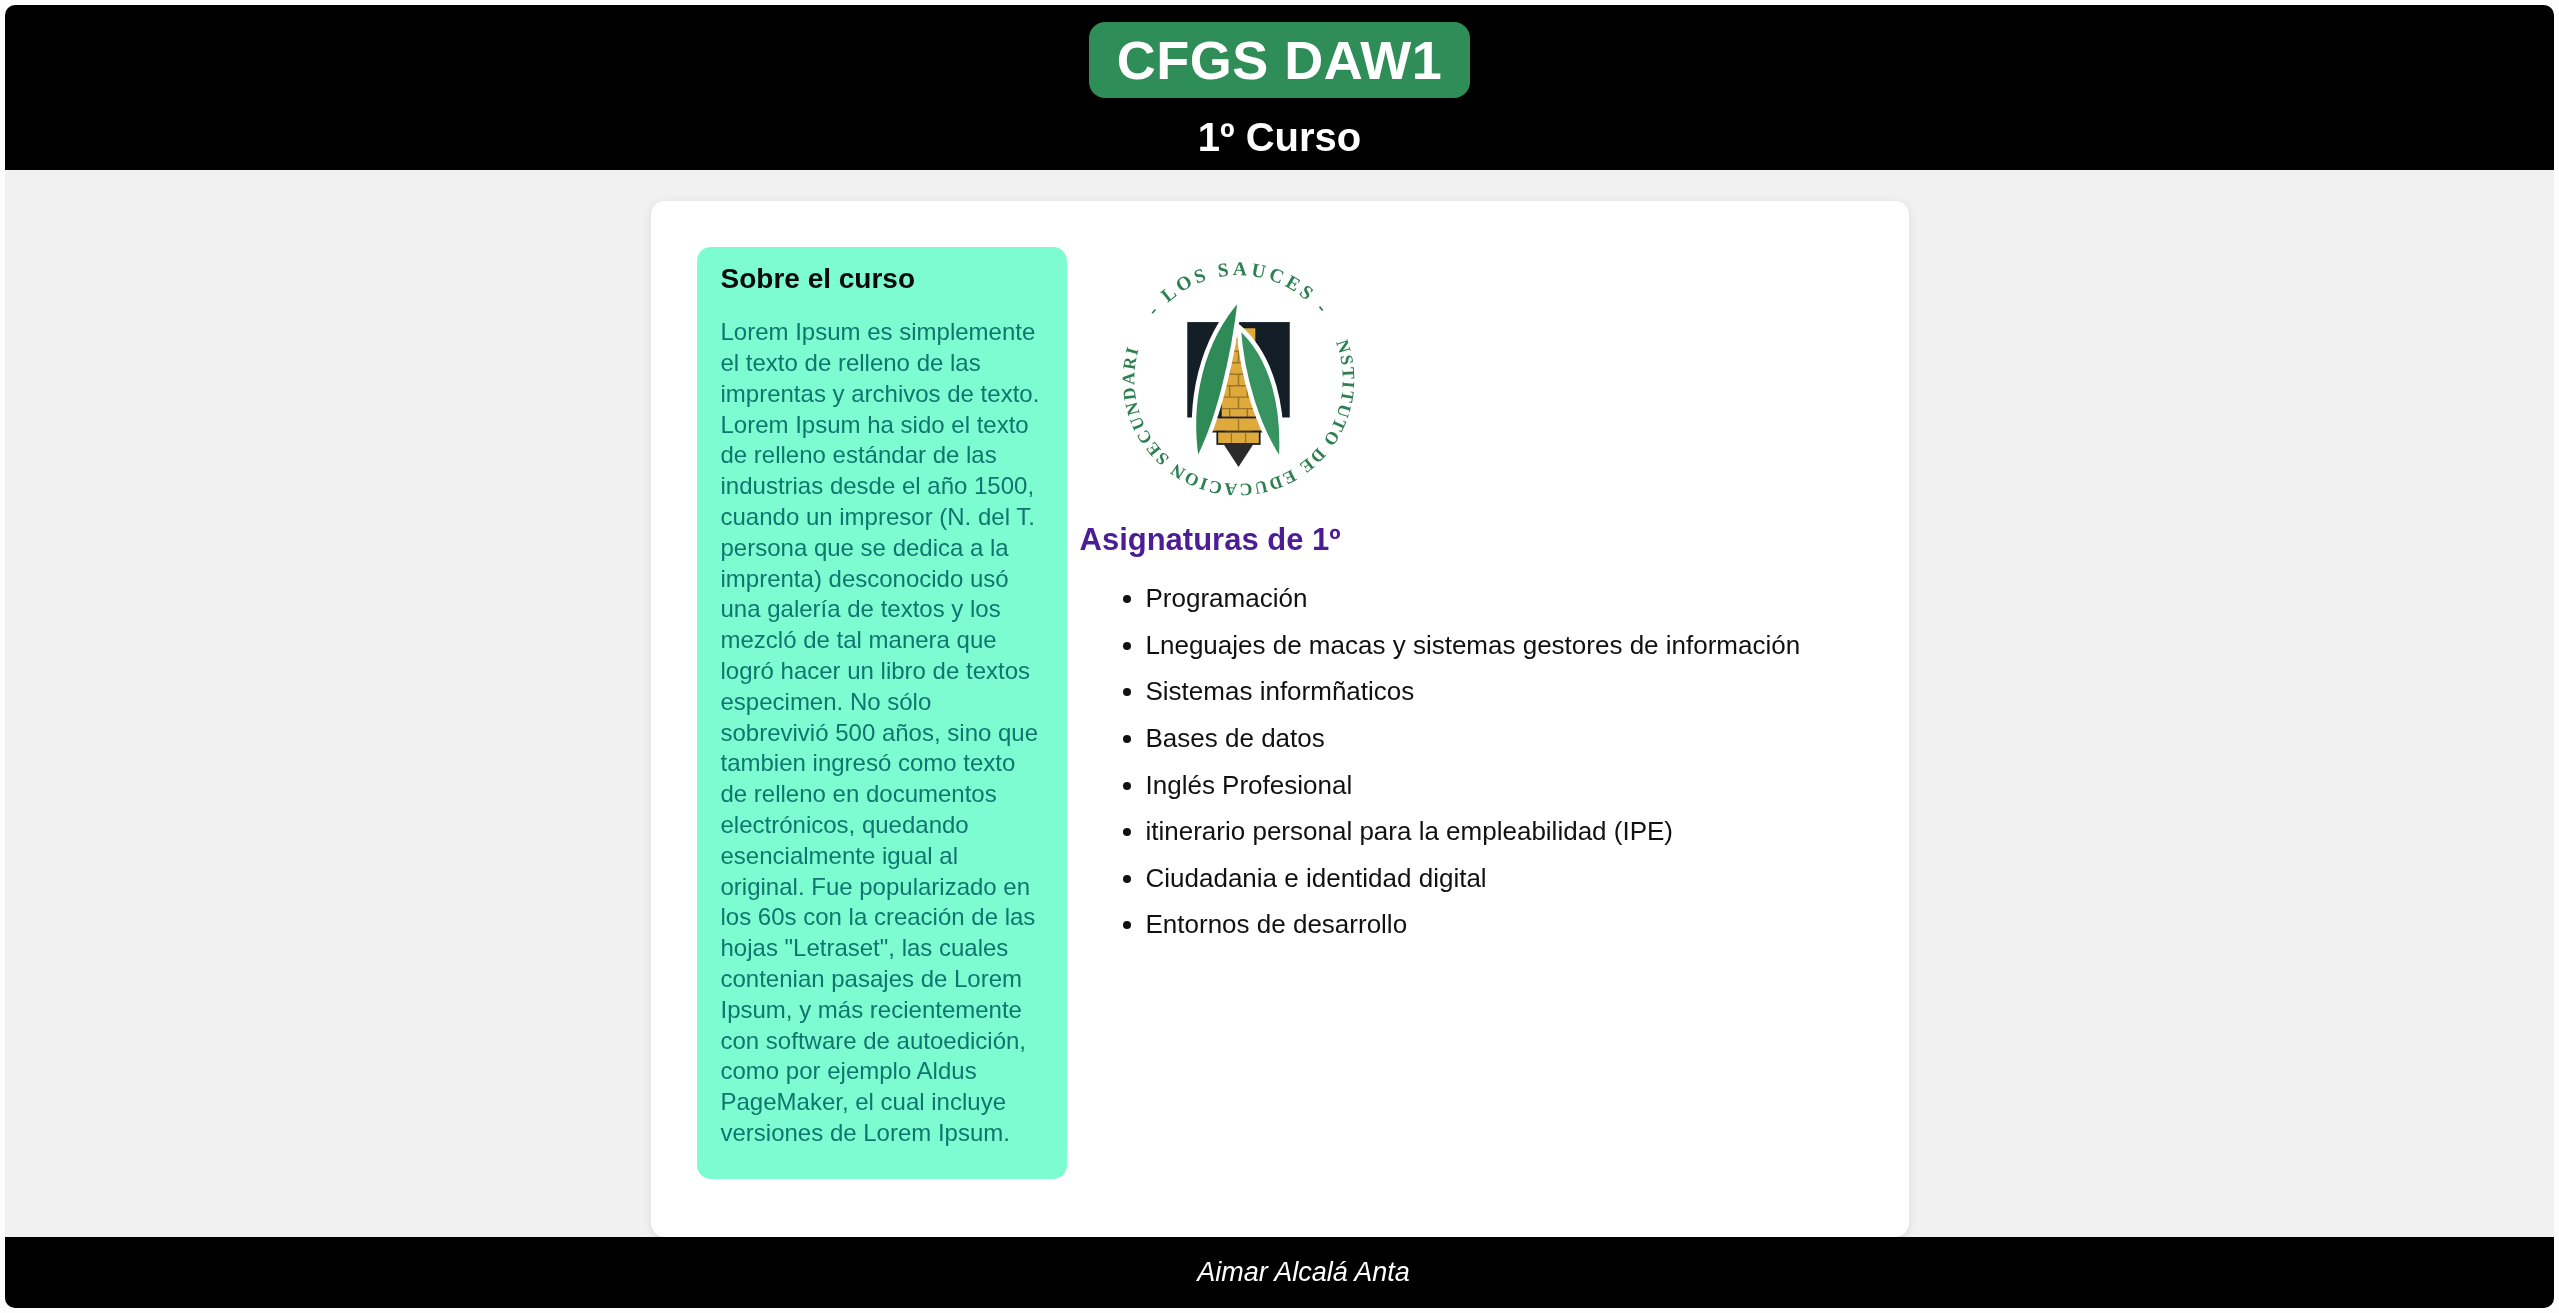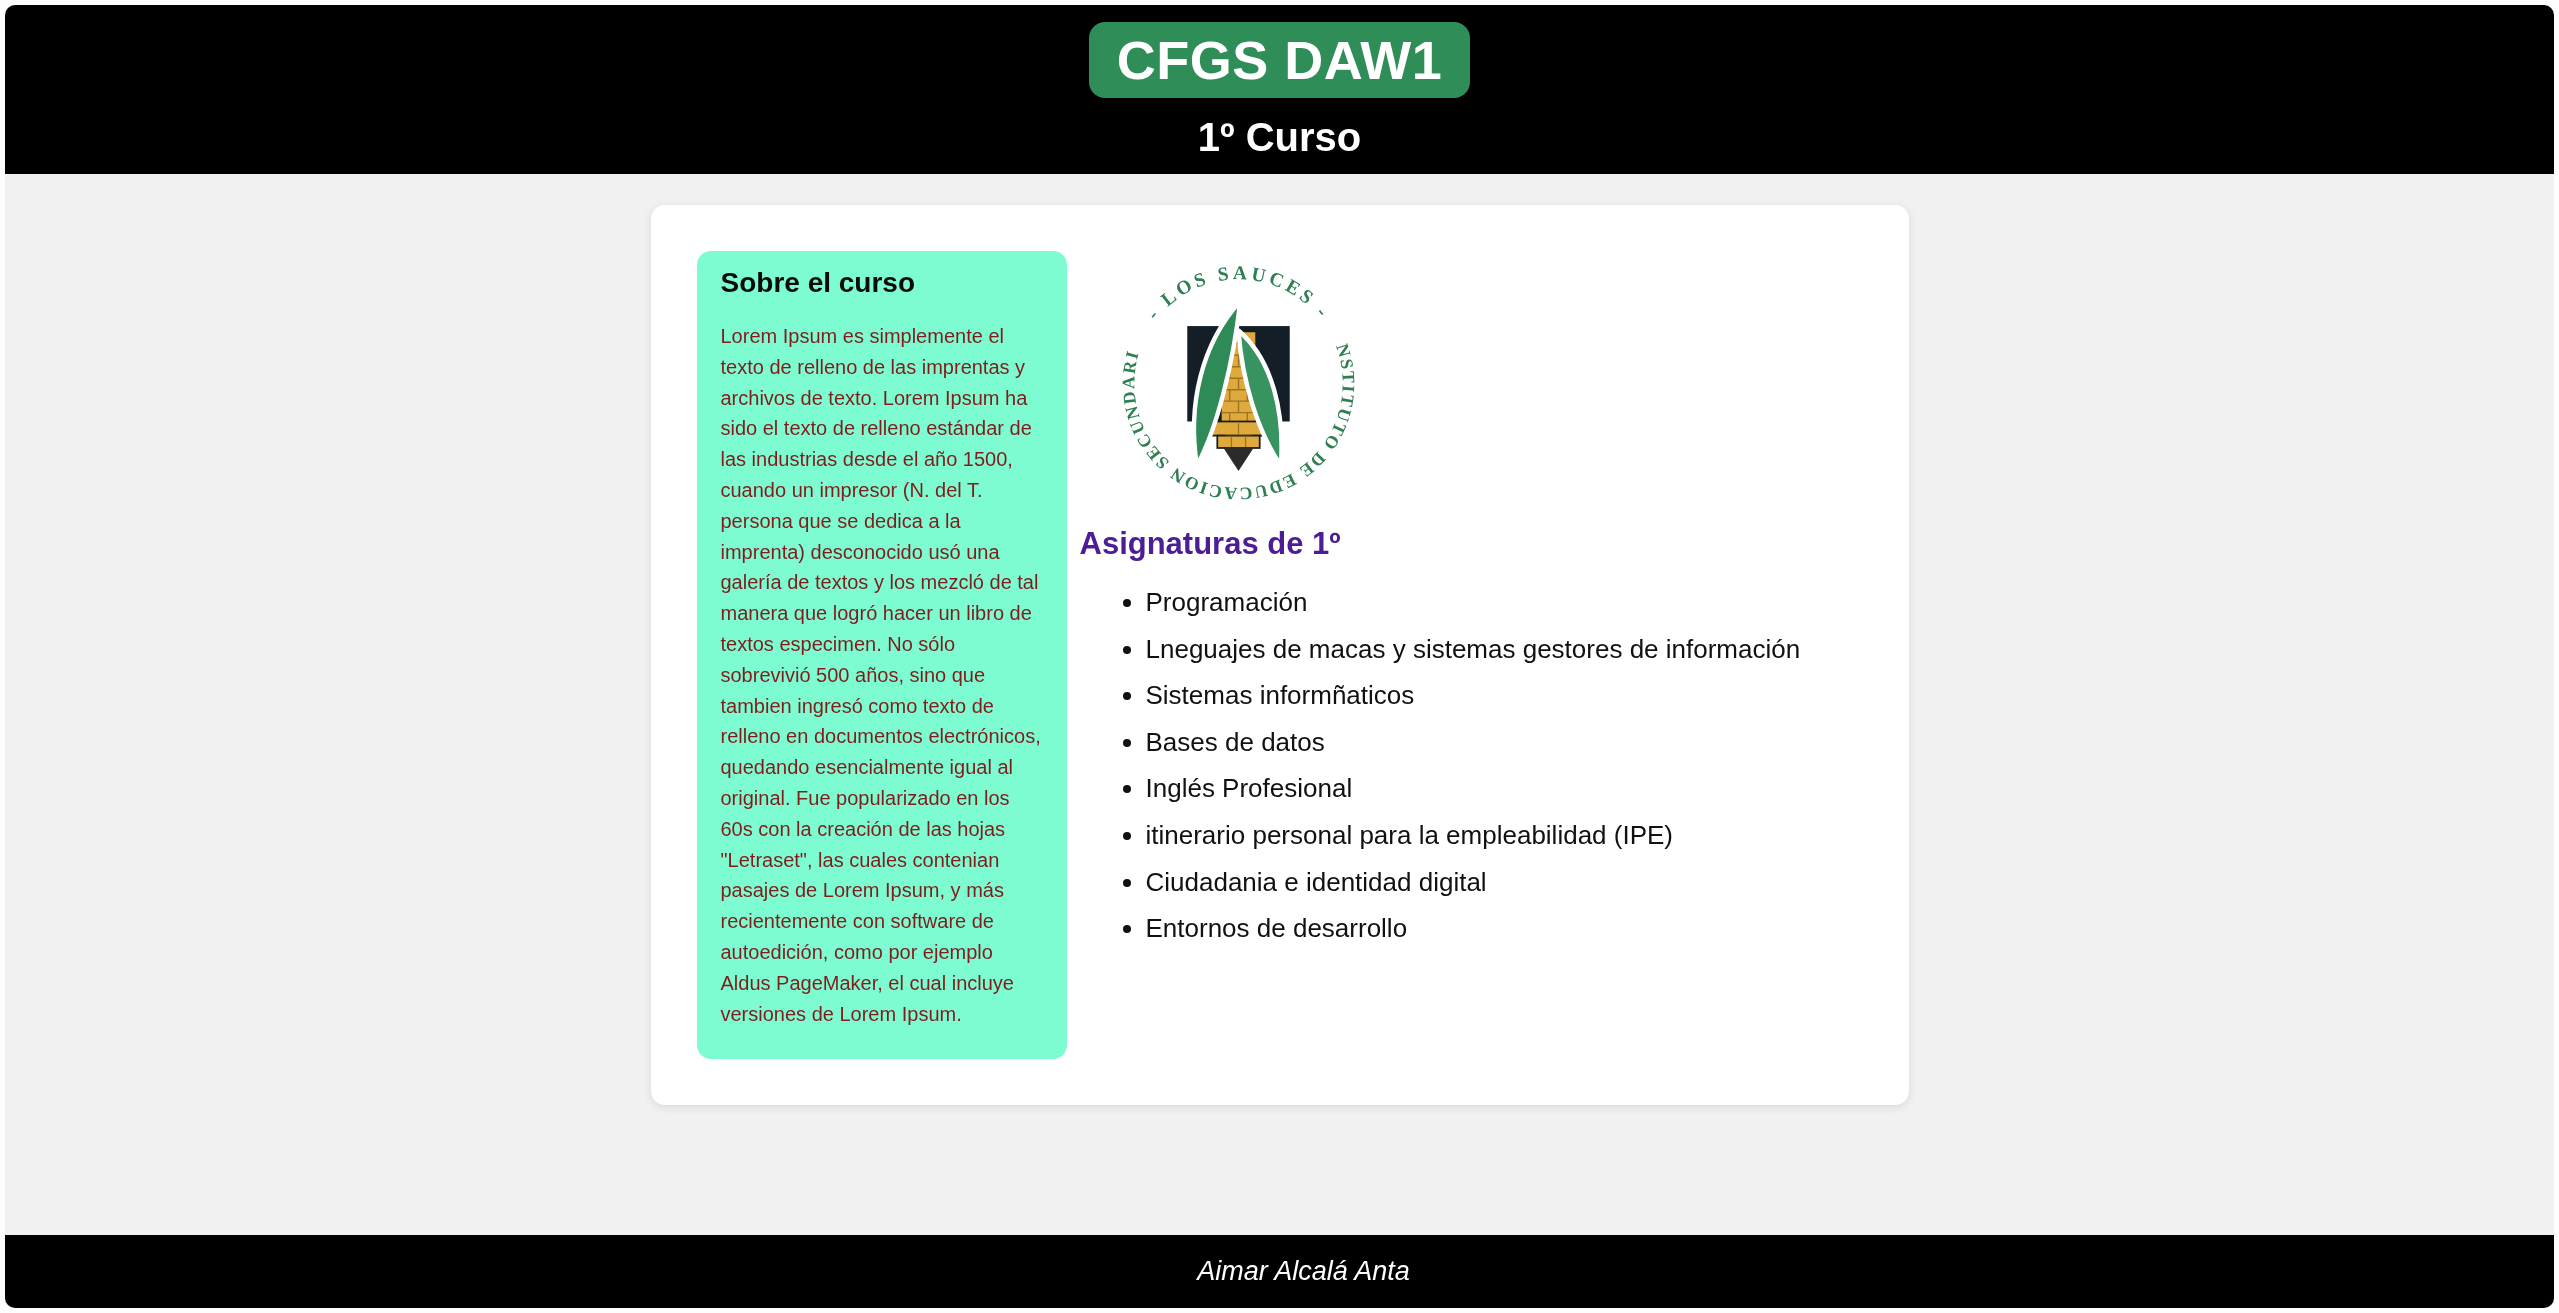--- a/index.html
+++ b/index.html
@@ -49,42 +49,42 @@
     flex: 1;
     background: #f1f1f1;
     padding-top: 31px;
   }
   .card {
     width: 1258px;
     margin: 0 auto;
     background: #fff;
     border-radius: 14px;
     box-shadow: 0 2px 10px rgba(0,0,0,0.10);
-    padding: 46px 46px 46px 46px;
+    padding: 46px 46px 58px 46px;
     display: flex;
     gap: 13px;
   }
   .about {
     width: 370px;
     flex: 0 0 370px;
     background: #7dfcd2;
     border-radius: 14px;
     padding: 16px 24px 30px 24px;
   }
   .about h2 {
     margin: 0 0 22px 0;
     font-size: 28px;
     font-weight: bold;
     color: #0b0b0b;
   }
   .about p {
     margin: 0;
-    font-size: 20px;
+    font-size: 24px;
     line-height: 30.8px;
-    color: #7f1d1d;
+    color: #0f766e;
   }
   .right { flex: 1; padding-top: 0; }
   .logo { width: 265px; height: 265px; margin-left: 26px; }
   .logo svg { width: 100%; height: 100%; display: block; }
   .tagline {
     margin: 46px 0 0 0;
     font-size: 26px;
     color: #111;
   }
   .right h3 {

